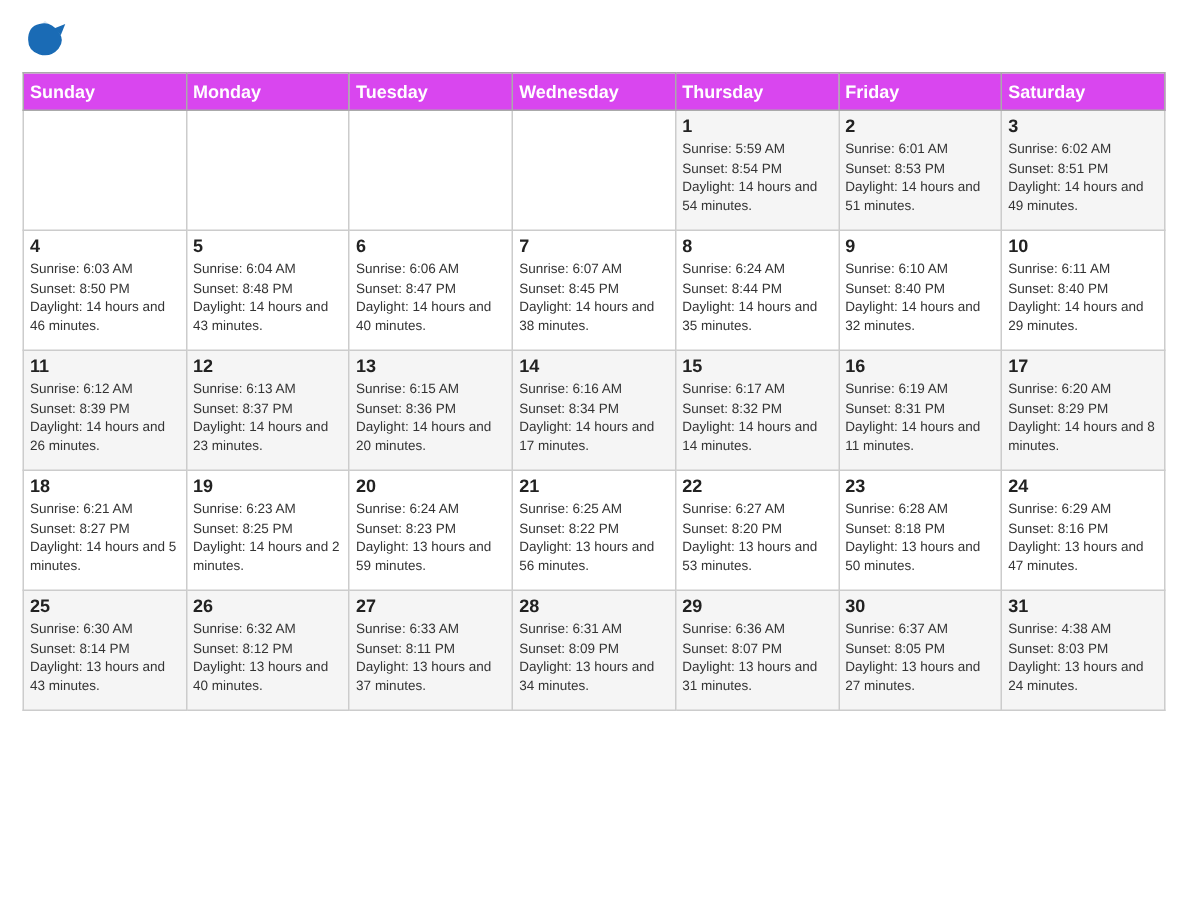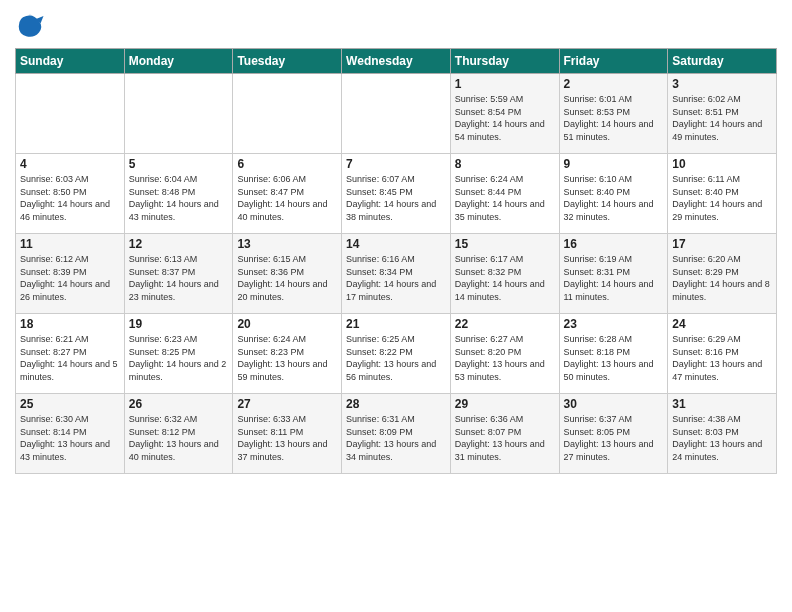--- a/index.html
+++ b/index.html
@@ -49,21 +49,21 @@
       font-size: 16px;
       font-weight: normal;
       color: #444;
     }
     table {
       width: 100%;
       border-collapse: collapse;
       table-layout: fixed;
     }
     thead tr th {
-      background-color: #0f766e;
+      background-color: #d946ef;
       color: #fff;
       font-size: 12px;
       font-weight: bold;
       padding: 5px 4px;
       text-align: left;
       border: 1px solid #aaa;
     }
     tbody tr td {
       vertical-align: top;
       border: 1px solid #ccc;

